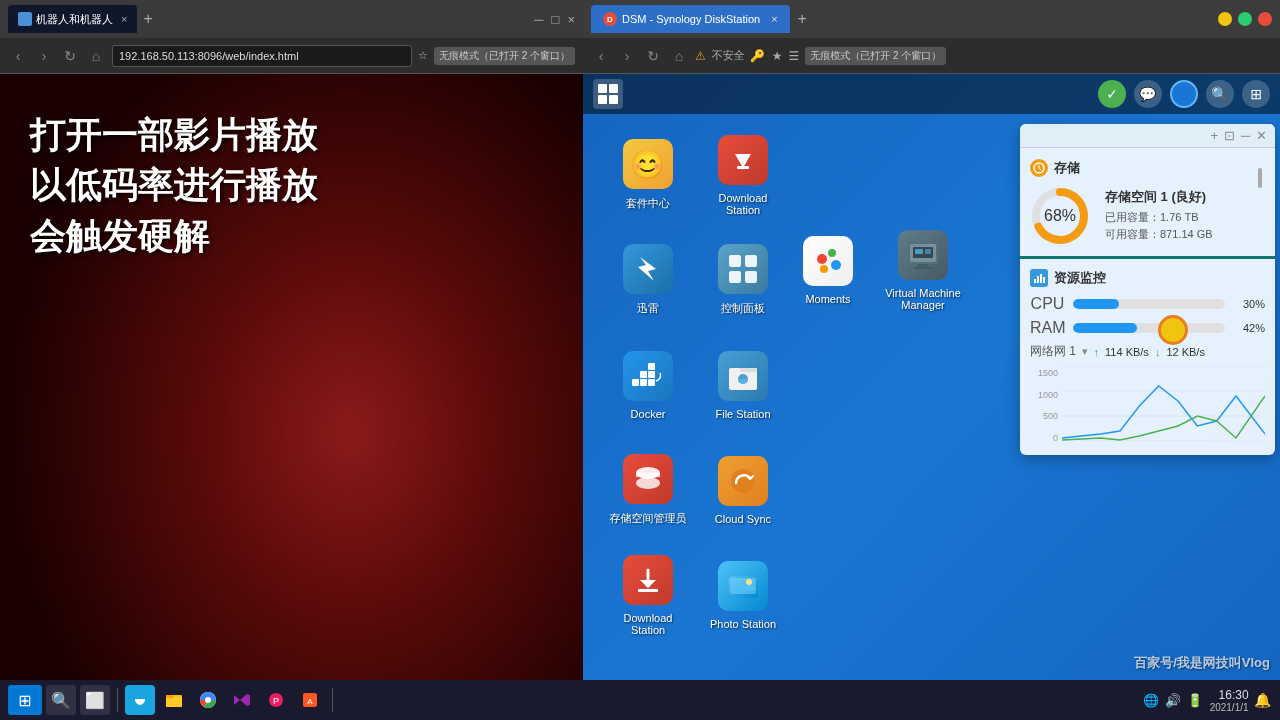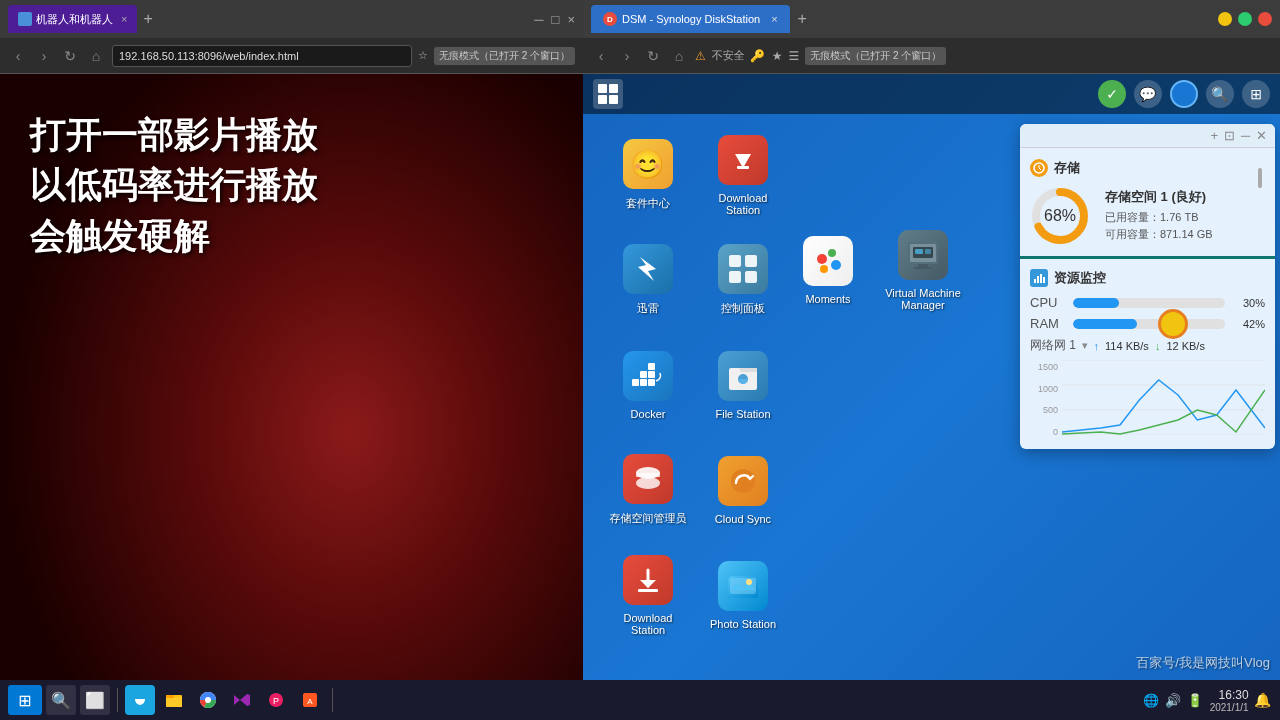--- a/index.html
+++ b/index.html
@@ -34,21 +34,21 @@
       border-radius: 4px 4px 0 0;
       padding: 4px 10px;
       font-size: 11px;
       color: #ddd;
       display: flex;
       align-items: center;
       gap: 4px;
       height: 28px;
     }
     .tab.active {
-      background: #4c1d95;
+      background: #0f172a;
       color: #fff;
     }
     .new-tab-btn {
       color: #aaa;
       font-size: 16px;
       cursor: pointer;
       padding: 0 4px;
     }
     .left-address-bar {
       position: absolute;
@@ -405,21 +405,21 @@
       gap: 6px;
       margin-bottom: 8px;
     }
     .resource-title { font-size: 13px; font-weight: bold; color: #333; }
     .resource-row {
       display: flex;
       align-items: center;
       gap: 8px;
       margin-bottom: 6px;
     }
-    .resource-label { font-size: 13px; color: #555; width: 35px; }
+    .resource-label { font-size: 16px; color: #555; width: 35px; text-align: center; }
     .resource-bar-bg {
       flex: 1;
       height: 10px;
       background: #e0e0e0;
       border-radius: 5px;
       overflow: hidden;
       position: relative;
     }
     .resource-bar-fill {
       height: 100%;
@@ -480,21 +480,21 @@
       pointer-events: none;
     }
 
     
     .watermark {
       position: absolute;
       bottom: 48px;
       right: 10px;
       color: rgba(255,255,255,0.7);
       font-size: 13px;
-      font-weight: normal;
+      font-weight: bold;
       text-shadow: 1px 1px 2px rgba(0,0,0,0.5);
       z-index: 50;
     }
 
     
     .search-circle {
       width: 28px; height: 28px;
       border-radius: 50%;
       background: rgba(255,255,255,0.2);
       display: flex; align-items: center; justify-content: center;

